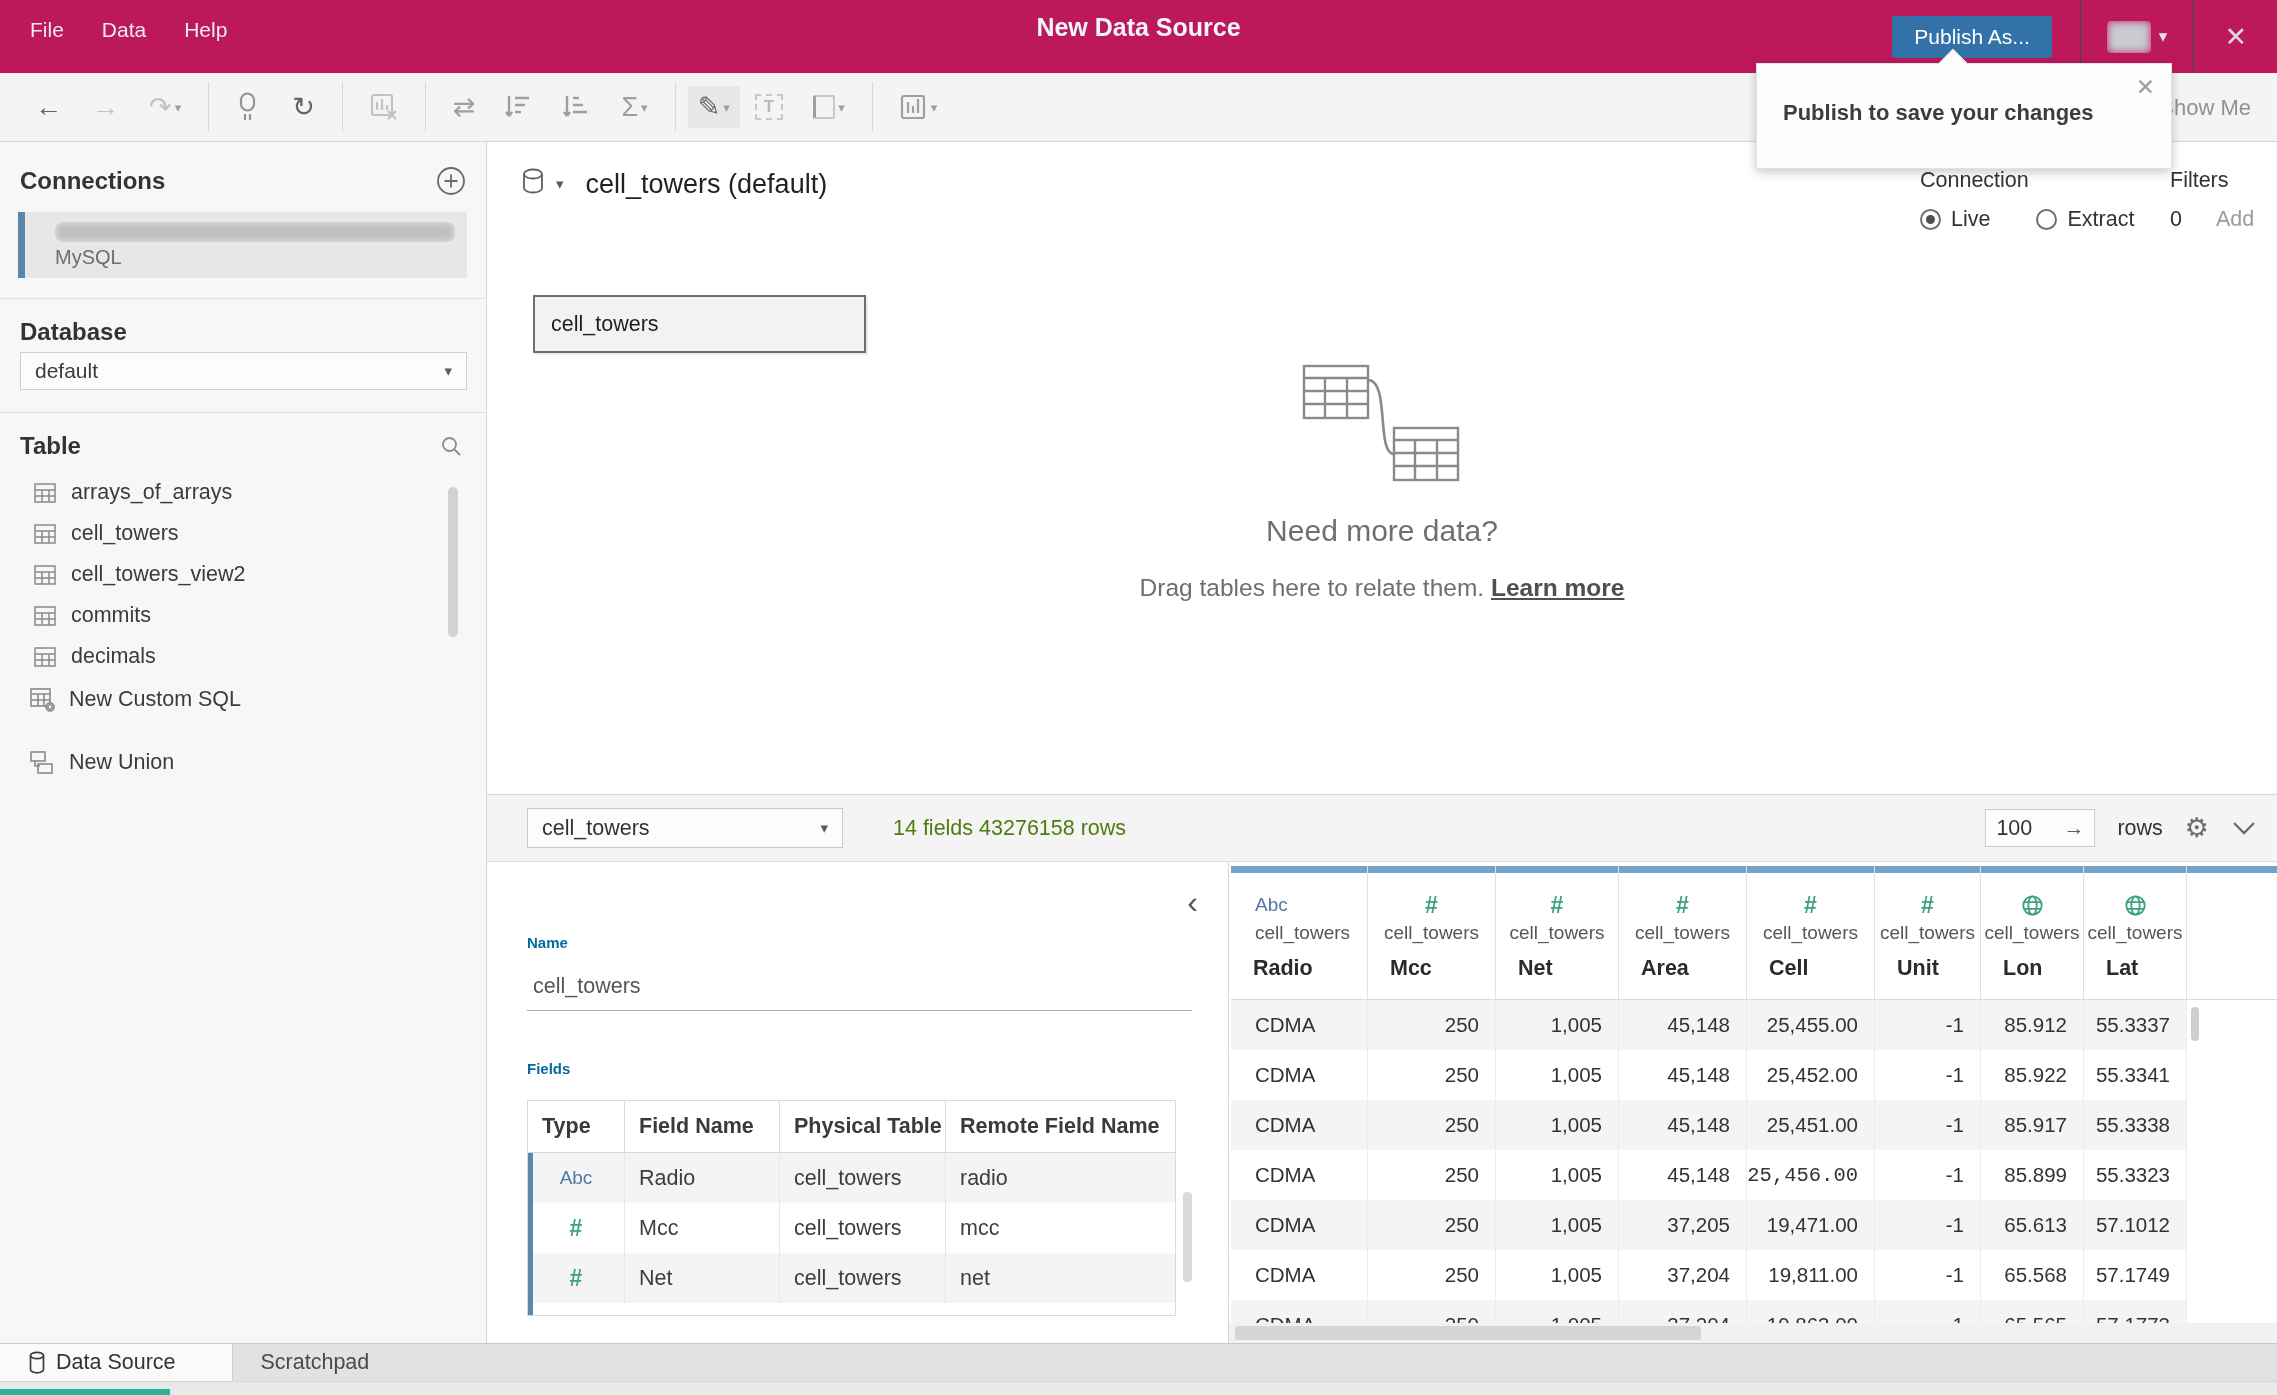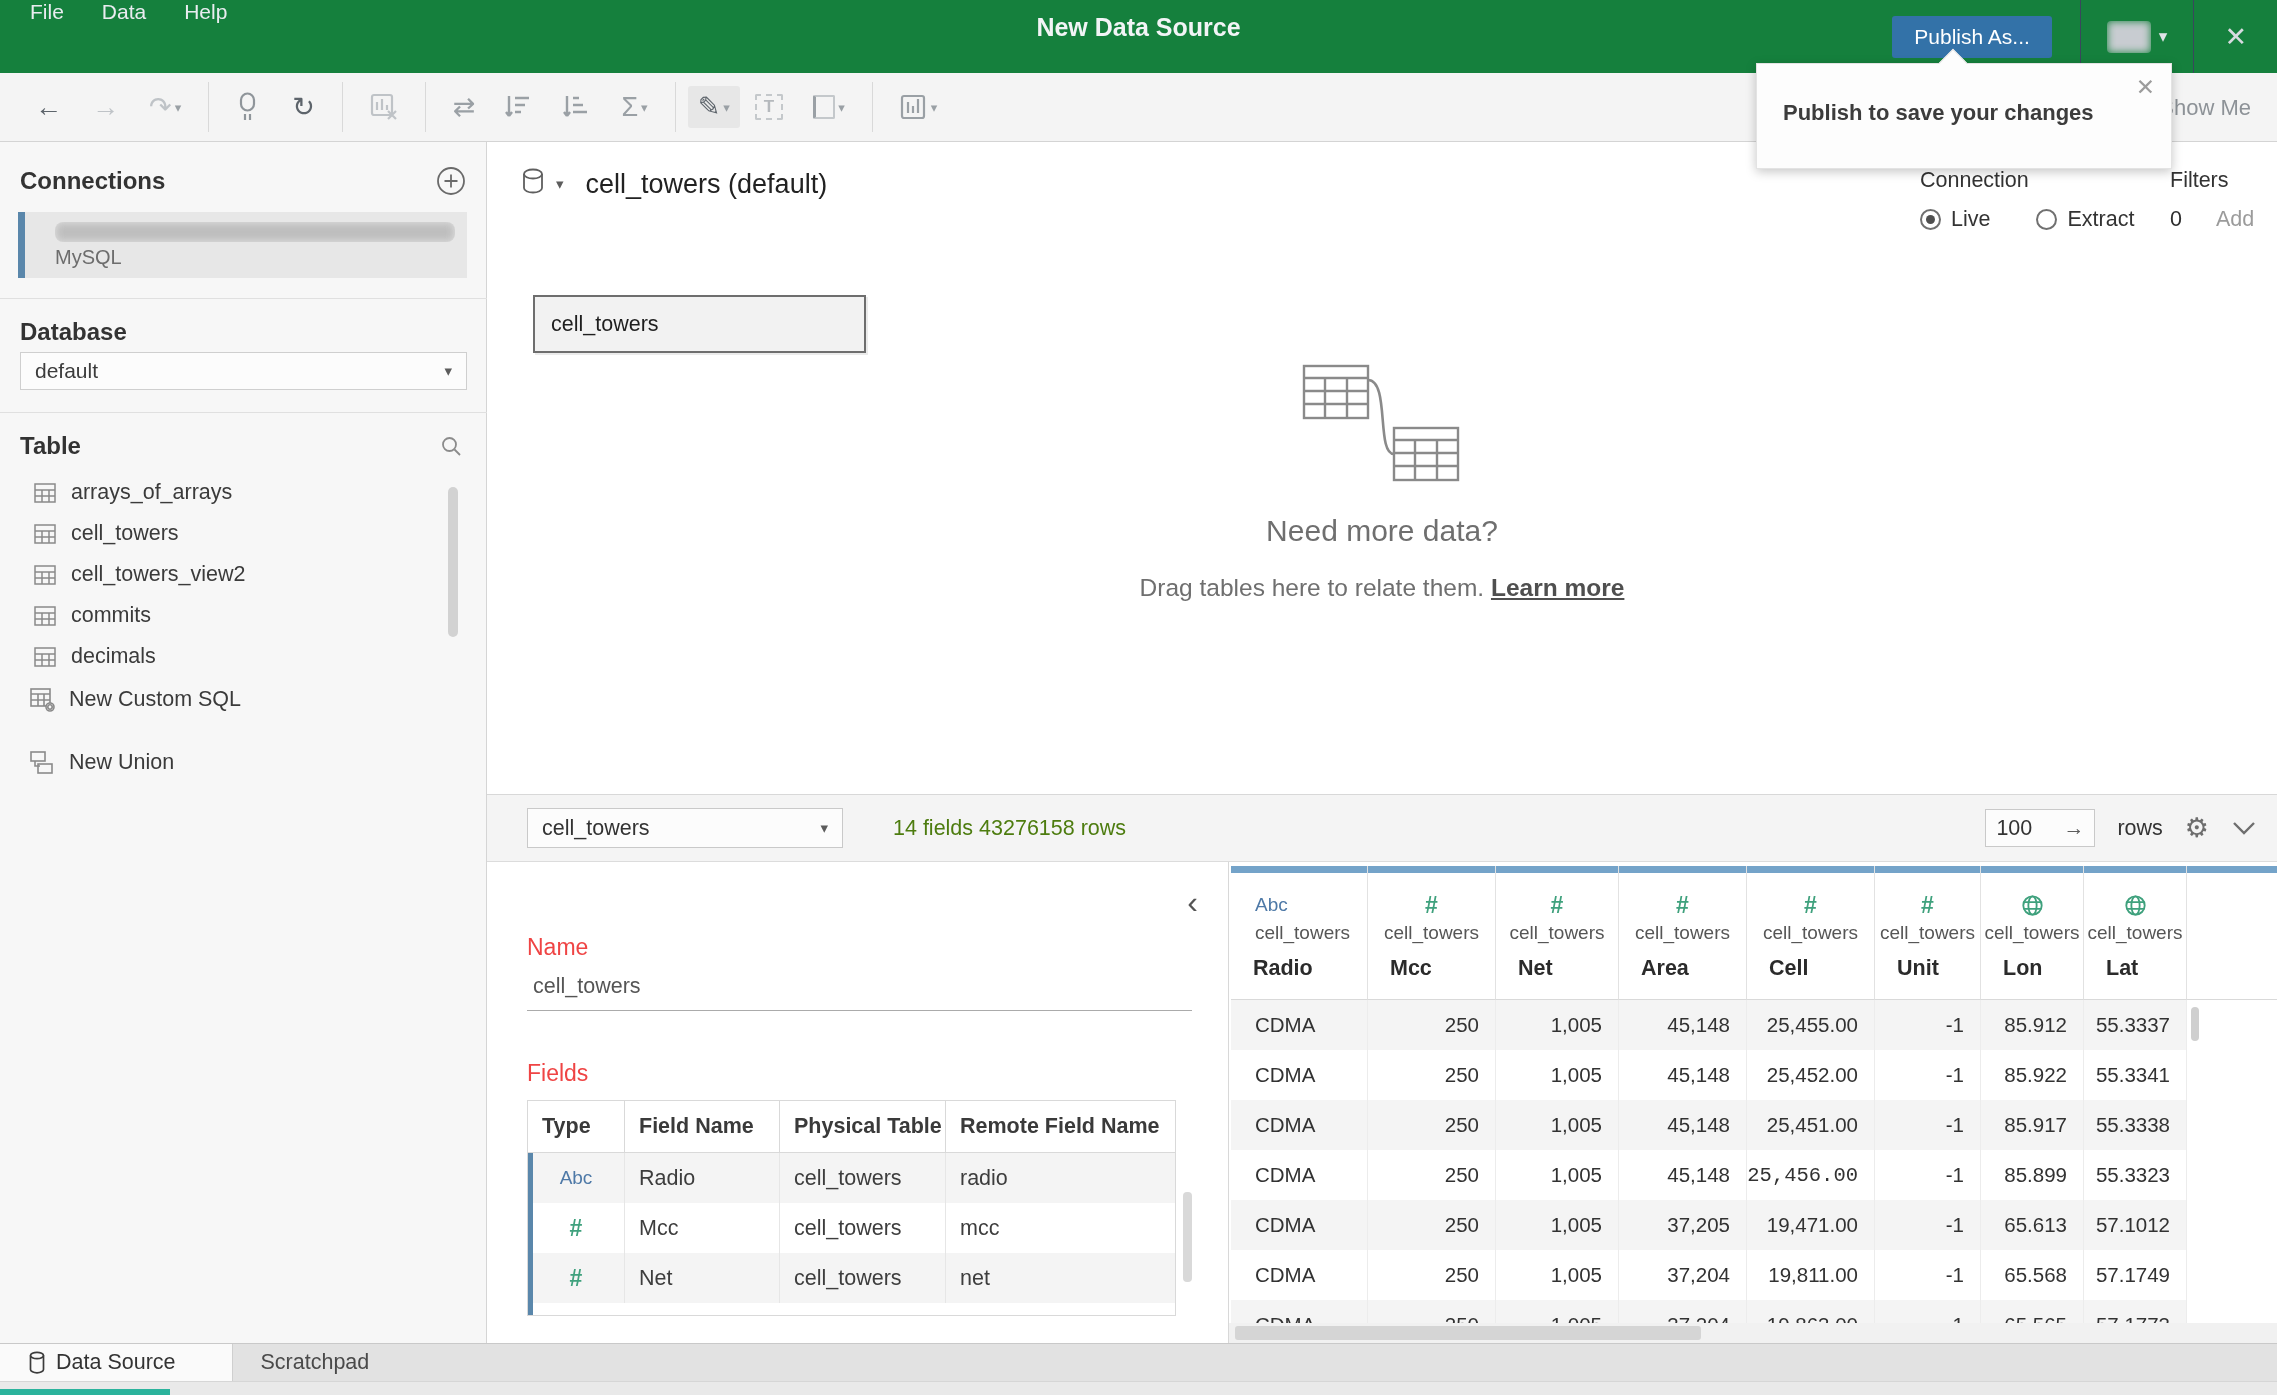--- a/index.html
+++ b/index.html
@@ -1,21 +1,21 @@
 <!DOCTYPE html>
 <html><head>
 <meta charset="utf-8">
 <style>
   * { margin:0; padding:0; box-sizing:border-box; }
   html,body { width:2277px; height:1395px; overflow:hidden;
     font-family:"Liberation Sans","DejaVu Sans",sans-serif; background:#fff; color:#333; }
 
   
   .navbar { position:absolute; left:0; top:0; width:2277px; height:73px;
-    background:#15803d; display:flex; align-items:flex-start; }
+    background:#be185d; display:flex; align-items:center; }
   .menus { display:flex; gap:38px; padding:0 0 14px 30px; }
   .menu-item { color:#e9ecf0; font-size:21px; cursor:default; }
   .nav-title { position:absolute; left:0; right:0; top:13px; text-align:center;
     color:#f2f4f6; font-size:25px; font-weight:bold; pointer-events:none; }
   .nav-right { position:absolute; right:0; top:0; height:73px; display:flex; align-items:center; }
   .publish-btn { background:#3372a8; color:#fff; border:none; border-radius:3px;
     font-size:21px; padding:9px 22px; margin-right:28px; font-family:inherit; }
   .nav-sep { width:1px; height:73px; background:#39475c; }
   .avatar-wrap { display:flex; align-items:center; gap:8px; padding:0 26px; }
   .avatar-clip { width:44px; height:32px; border-radius:4px; overflow:hidden; }
@@ -101,21 +101,21 @@
     display:flex; align-items:center; justify-content:space-between; padding:0 10px; }
   .rowcount-input { width:56px; border:none; background:transparent; font-size:21.5px; color:#333; font-family:inherit; outline:none; }
   .go-arrow { color:#5c5c5c; font-size:21px; }
   .rows-label { font-size:21.5px; color:#333; }
   .gear { font-size:27px; color:#6e6e6e; }
 
   
   .meta-panel { position:absolute; left:487px; top:862px; width:742px; height:481px; background:#fff;
     border-right:1px solid #d8d8d8; overflow:hidden; }
   .collapse { position:absolute; right:30px; top:22px; font-size:32px; color:#555; }
-  .meta-label { position:absolute; left:40px; font-size:23px; font-weight:normal; color:#ef4444; }
+  .meta-label { position:absolute; left:40px; font-size:15px; font-weight:bold; color:#0369a1; }
   .name-value { position:absolute; left:46px; top:112px; font-size:21.5px; color:#555; }
   .name-underline { position:absolute; left:40px; top:148px; width:665px; height:1px; background:#ababab; }
   .fields-table { position:absolute; left:40px; top:238px; width:649px; border:1px solid #d9d9d9; background:#fff; overflow:hidden; height:216px; }
   .fhead { display:flex; height:52px; background:#fff; border-bottom:1px solid #d9d9d9; }
   .fhead div { display:flex; align-items:center; padding-left:14px; font-size:21.5px; font-weight:bold; color:#3a3a3a; border-right:1px solid #d9d9d9; }
   .fhead div:last-child { border-right:none; }
   .frow { display:flex; height:50px; position:relative; }
   .frow.gray { background:#f4f4f4; }
   .frow .fbar { position:absolute; left:0; top:0; width:5px; height:100%; background:#5a87ab; }
   .fcell { display:flex; align-items:center; padding-left:14px; font-size:21.5px; color:#3d3d3d; border-right:1px solid #e6e6e6; }

